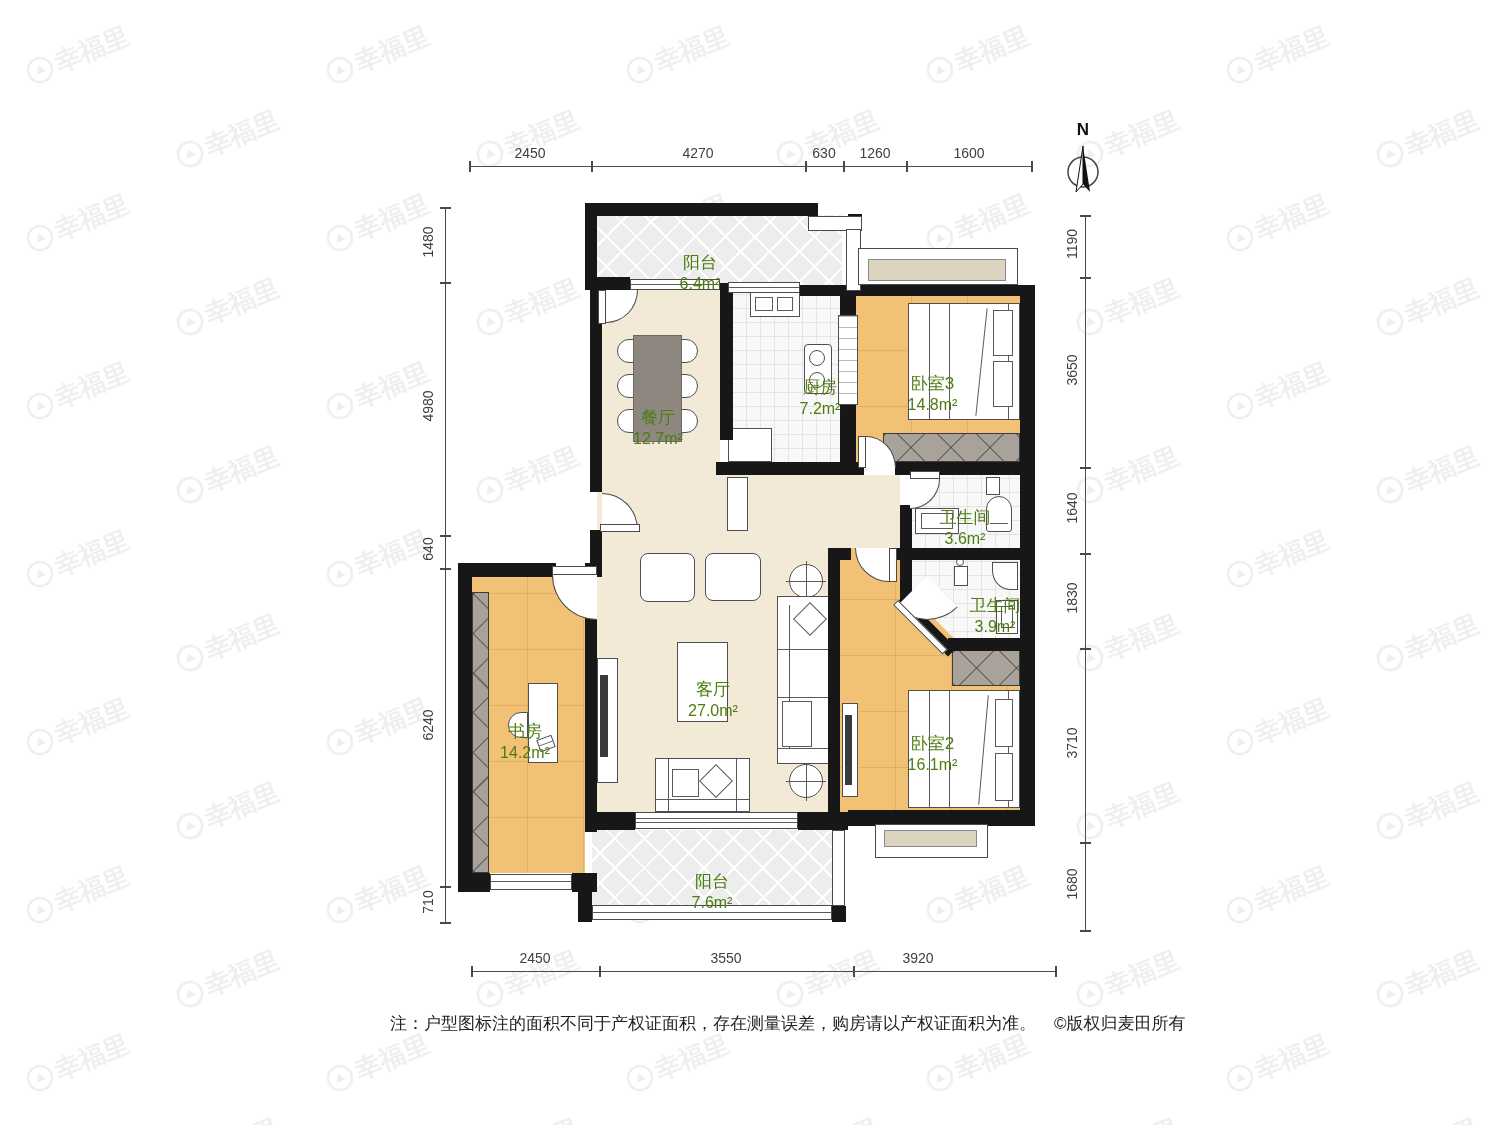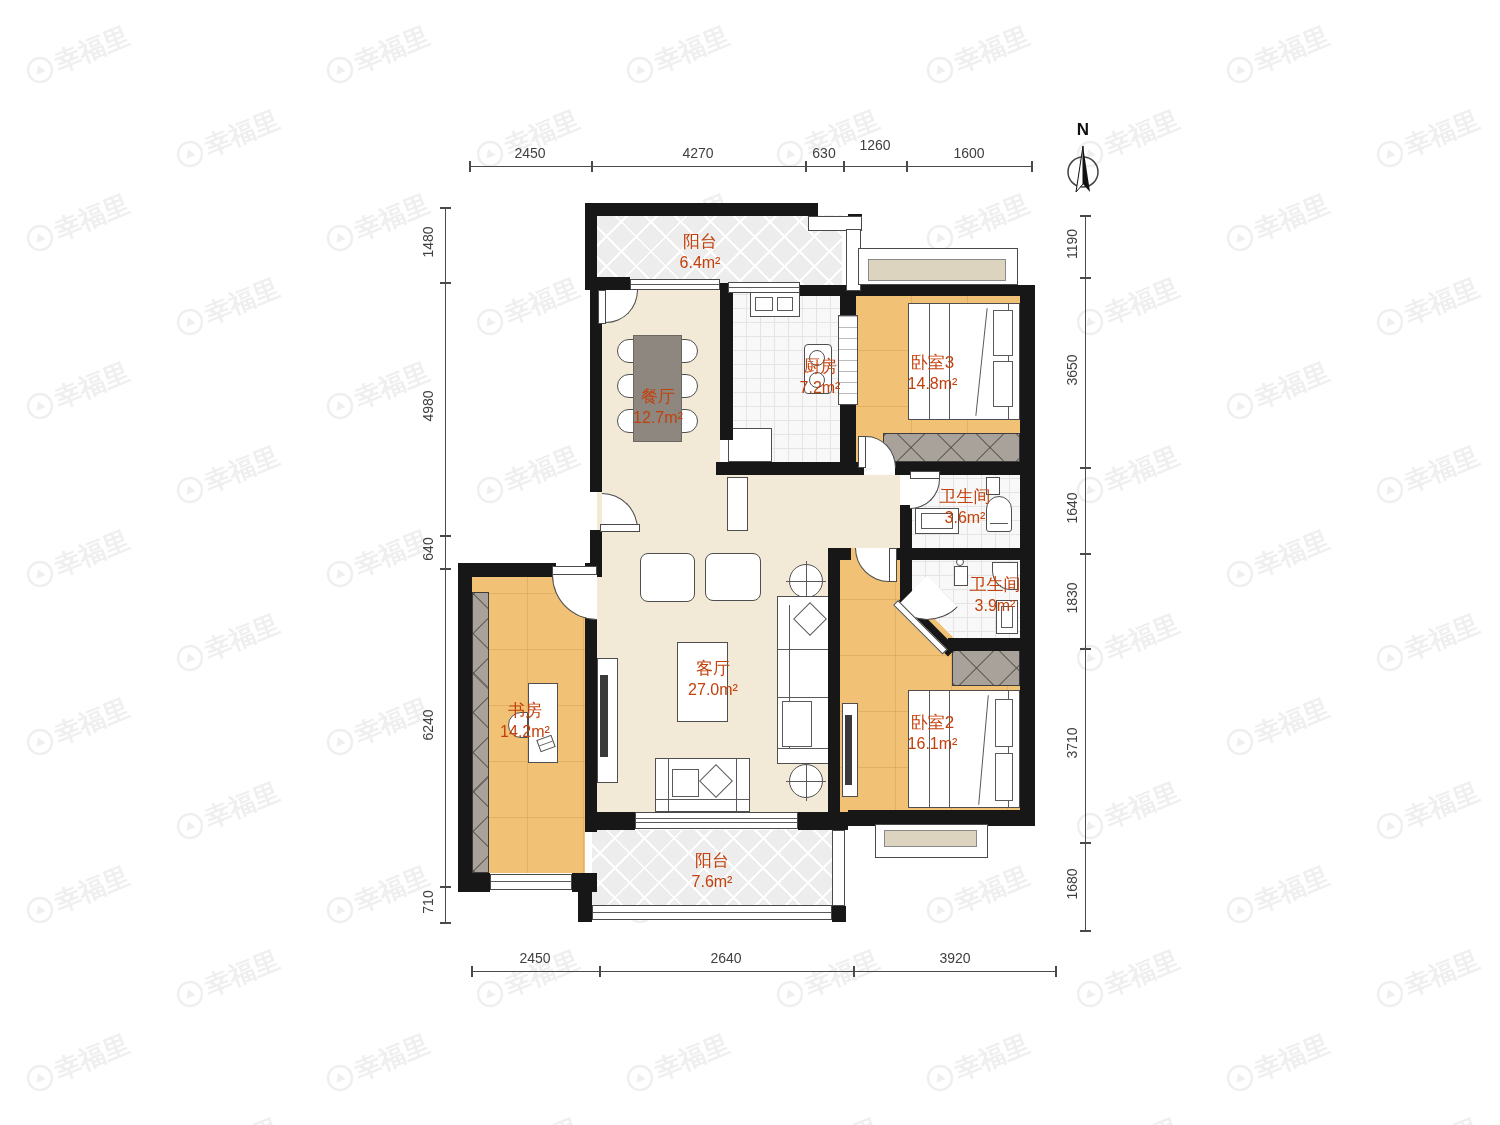--- a/index.html
+++ b/index.html
@@ -25,21 +25,21 @@
   .band{background:#fff;border:1.5px solid #4a4a4a;z-index:4;}
   .furn{background:#fff;border:1.5px solid #4f4f4f;z-index:2;}
   .dark{background:#8d8780;border:1.5px solid #6b6761;z-index:2;}
   
   .q{background:#fff;z-index:4;}
   .qTR{border-top:1.5px solid #4a4a4a;border-right:1.5px solid #4a4a4a;border-top-right-radius:100%;}
   .qBR{border-bottom:1.5px solid #4a4a4a;border-right:1.5px solid #4a4a4a;border-bottom-right-radius:100%;}
   .qBL{border-bottom:1.5px solid #4a4a4a;border-left:1.5px solid #4a4a4a;border-bottom-left-radius:100%;}
   .leaf{background:#fff;border:1.2px solid #4a4a4a;z-index:4;}
   
-  .rlab{z-index:6;text-align:center;color:#c2410c;line-height:1.3;}
+  .rlab{z-index:6;text-align:center;color:#4d7c0f;line-height:1.3;margin-top:21px;}
   .rname{font-size:17px;}
   .rarea{font-size:16px;}
   .dimlab{z-index:6;font-size:14px;color:#3f3f3f;text-align:center;width:64px;}
   .rot{transform:rotate(-90deg);}
   .dimline-h{border-top:1.2px solid #4a4a4a;z-index:5;}
   .dimline-v{border-left:1.2px solid #4a4a4a;z-index:5;}
   .tick-v{width:1.5px;height:11px;background:#4a4a4a;z-index:5;}
   .tick-h{width:11px;height:1.5px;background:#4a4a4a;z-index:5;}
   .note{z-index:6;font-size:17px;color:#1f1f1f;display:flex;gap:18px;white-space:nowrap;}
   .circle{border:1.5px solid #4f4f4f;border-radius:50%;background:#fff;z-index:2;}
@@ -289,31 +289,31 @@
   <div class="abs dimline-h" style="left:469px;top:166px;width:563px"></div>
   <div class="abs tick-v" style="left:469px;top:161px"></div>
   <div class="abs tick-v" style="left:591px;top:161px"></div>
   <div class="abs tick-v" style="left:805px;top:161px"></div>
   <div class="abs tick-v" style="left:843px;top:161px"></div>
   <div class="abs tick-v" style="left:906px;top:161px"></div>
   <div class="abs tick-v" style="left:1031px;top:161px"></div>
   <div class="abs dimlab" style="left:498px;top:145px">2450</div>
   <div class="abs dimlab" style="left:666px;top:145px">4270</div>
   <div class="abs dimlab" style="left:792px;top:145px">630</div>
-  <div class="abs dimlab" style="left:843px;top:137px">1260</div>
+  <div class="abs dimlab" style="left:843px;top:145px">1260</div>
   <div class="abs dimlab" style="left:937px;top:145px">1600</div>
 
   <div class="abs dimline-h" style="left:471px;top:971px;width:585px"></div>
   <div class="abs tick-v" style="left:471px;top:966px"></div>
   <div class="abs tick-v" style="left:599px;top:966px"></div>
   <div class="abs tick-v" style="left:853px;top:966px"></div>
   <div class="abs tick-v" style="left:1055px;top:966px"></div>
   <div class="abs dimlab" style="left:503px;top:950px">2450</div>
-  <div class="abs dimlab" style="left:694px;top:950px">2640</div>
-  <div class="abs dimlab" style="left:923px;top:950px">3920</div>
+  <div class="abs dimlab" style="left:694px;top:950px">3550</div>
+  <div class="abs dimlab" style="left:886px;top:950px">3920</div>
 
   <div class="abs dimline-v" style="left:445px;top:207px;height:715px"></div>
   <div class="abs tick-h" style="left:440px;top:207px"></div>
   <div class="abs tick-h" style="left:440px;top:282px"></div>
   <div class="abs tick-h" style="left:440px;top:535px"></div>
   <div class="abs tick-h" style="left:440px;top:568px"></div>
   <div class="abs tick-h" style="left:440px;top:886px"></div>
   <div class="abs tick-h" style="left:440px;top:922px"></div>
   <div class="abs dimlab rot" style="left:396px;top:234px">1480</div>
   <div class="abs dimlab rot" style="left:396px;top:398px">4980</div>
@@ -336,14 +336,18 @@
   <div class="abs dimlab rot" style="left:1040px;top:735px">3710</div>
   <div class="abs dimlab rot" style="left:1040px;top:876px">1680</div>
 
   <div class="abs" style="left:1070px;top:120px;width:26px;text-align:center;font-size:17px;font-weight:bold;color:#111;z-index:6">N</div>
   <svg class="abs" style="left:1061px;top:140px;z-index:6" width="44" height="60">
     <circle cx="22" cy="32" r="15" fill="none" stroke="#444" stroke-width="1.5"></circle>
     <polygon points="22,6 29,52 22,44" fill="#111"></polygon>
     <polygon points="22,6 15,52 22,44" fill="#fff" stroke="#111" stroke-width="1"></polygon>
   </svg>
 
+  <div class="abs note" style="left:390px;top:1012px">
+    <span>注：户型图标注的面积不同于产权证面积，存在测量误差，购房请以产权证面积为准。</span>
+    <span>©版权归麦田所有</span>
+  </div>
 
 </div>
 
 </body></html>

